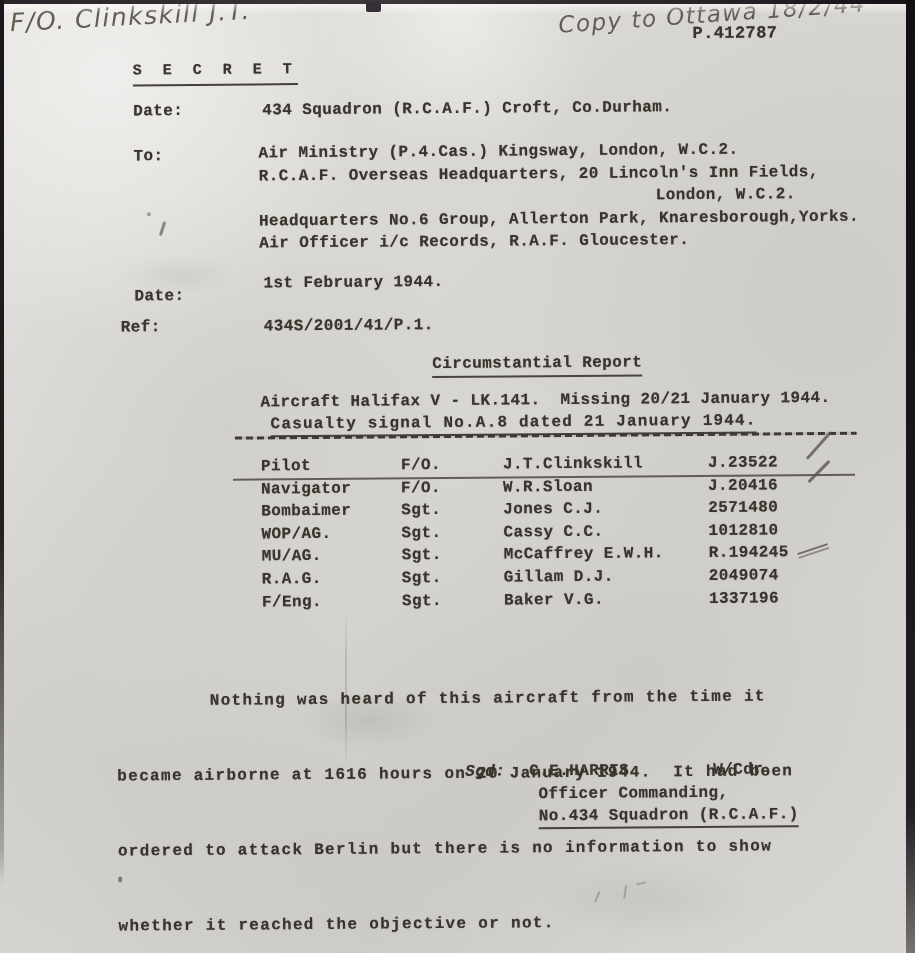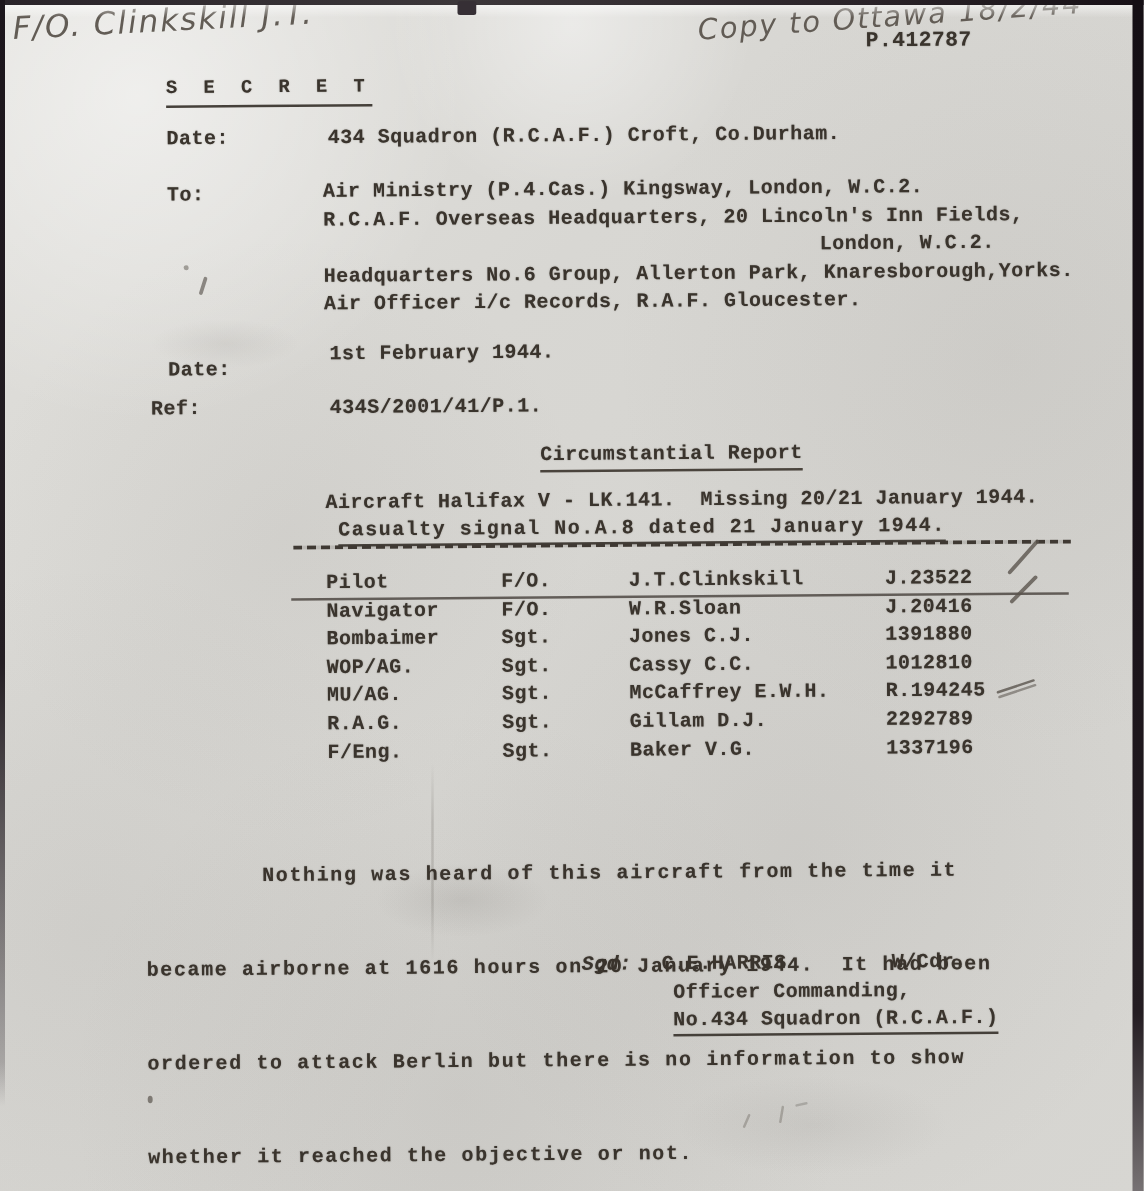--- a/index.html
+++ b/index.html
@@ -119,39 +119,39 @@
     <div class="crew-row typed" style="position:static;">
       <span class="col-role">Navigator</span>
       <span class="col-rank">F/O.</span>
       <span class="col-name">W.R.Sloan</span>
       <span class="col-num">J.20416</span>
     </div>
     <div class="crew-row typed" style="position:static;">
       <span class="col-role">Bombaimer</span>
       <span class="col-rank">Sgt.</span>
       <span class="col-name">Jones C.J.</span>
-      <span class="col-num">1391880</span>
+      <span class="col-num">2571480</span>
     </div>
     <div class="crew-row typed" style="position:static;">
       <span class="col-role">WOP/AG.</span>
       <span class="col-rank">Sgt.</span>
       <span class="col-name">Cassy C.C.</span>
       <span class="col-num">1012810</span>
     </div>
     <div class="crew-row typed" style="position:static;">
       <span class="col-role">MU/AG.</span>
       <span class="col-rank">Sgt.</span>
       <span class="col-name">McCaffrey E.W.H.</span>
       <span class="col-num">R.194245</span>
     </div>
     <div class="crew-row typed" style="position:static;">
       <span class="col-role">R.A.G.</span>
       <span class="col-rank">Sgt.</span>
       <span class="col-name">Gillam D.J.</span>
-      <span class="col-num">2292789</span>
+      <span class="col-num">2049074</span>
     </div>
     <div class="crew-row typed" style="position:static;">
       <span class="col-role">F/Eng.</span>
       <span class="col-rank">Sgt.</span>
       <span class="col-name">Baker V.G.</span>
       <span class="col-num">1337196</span>
     </div>
   </div>
   <div class="thin-line" style="left:230px;top:477px;width:622px;"></div>
 

